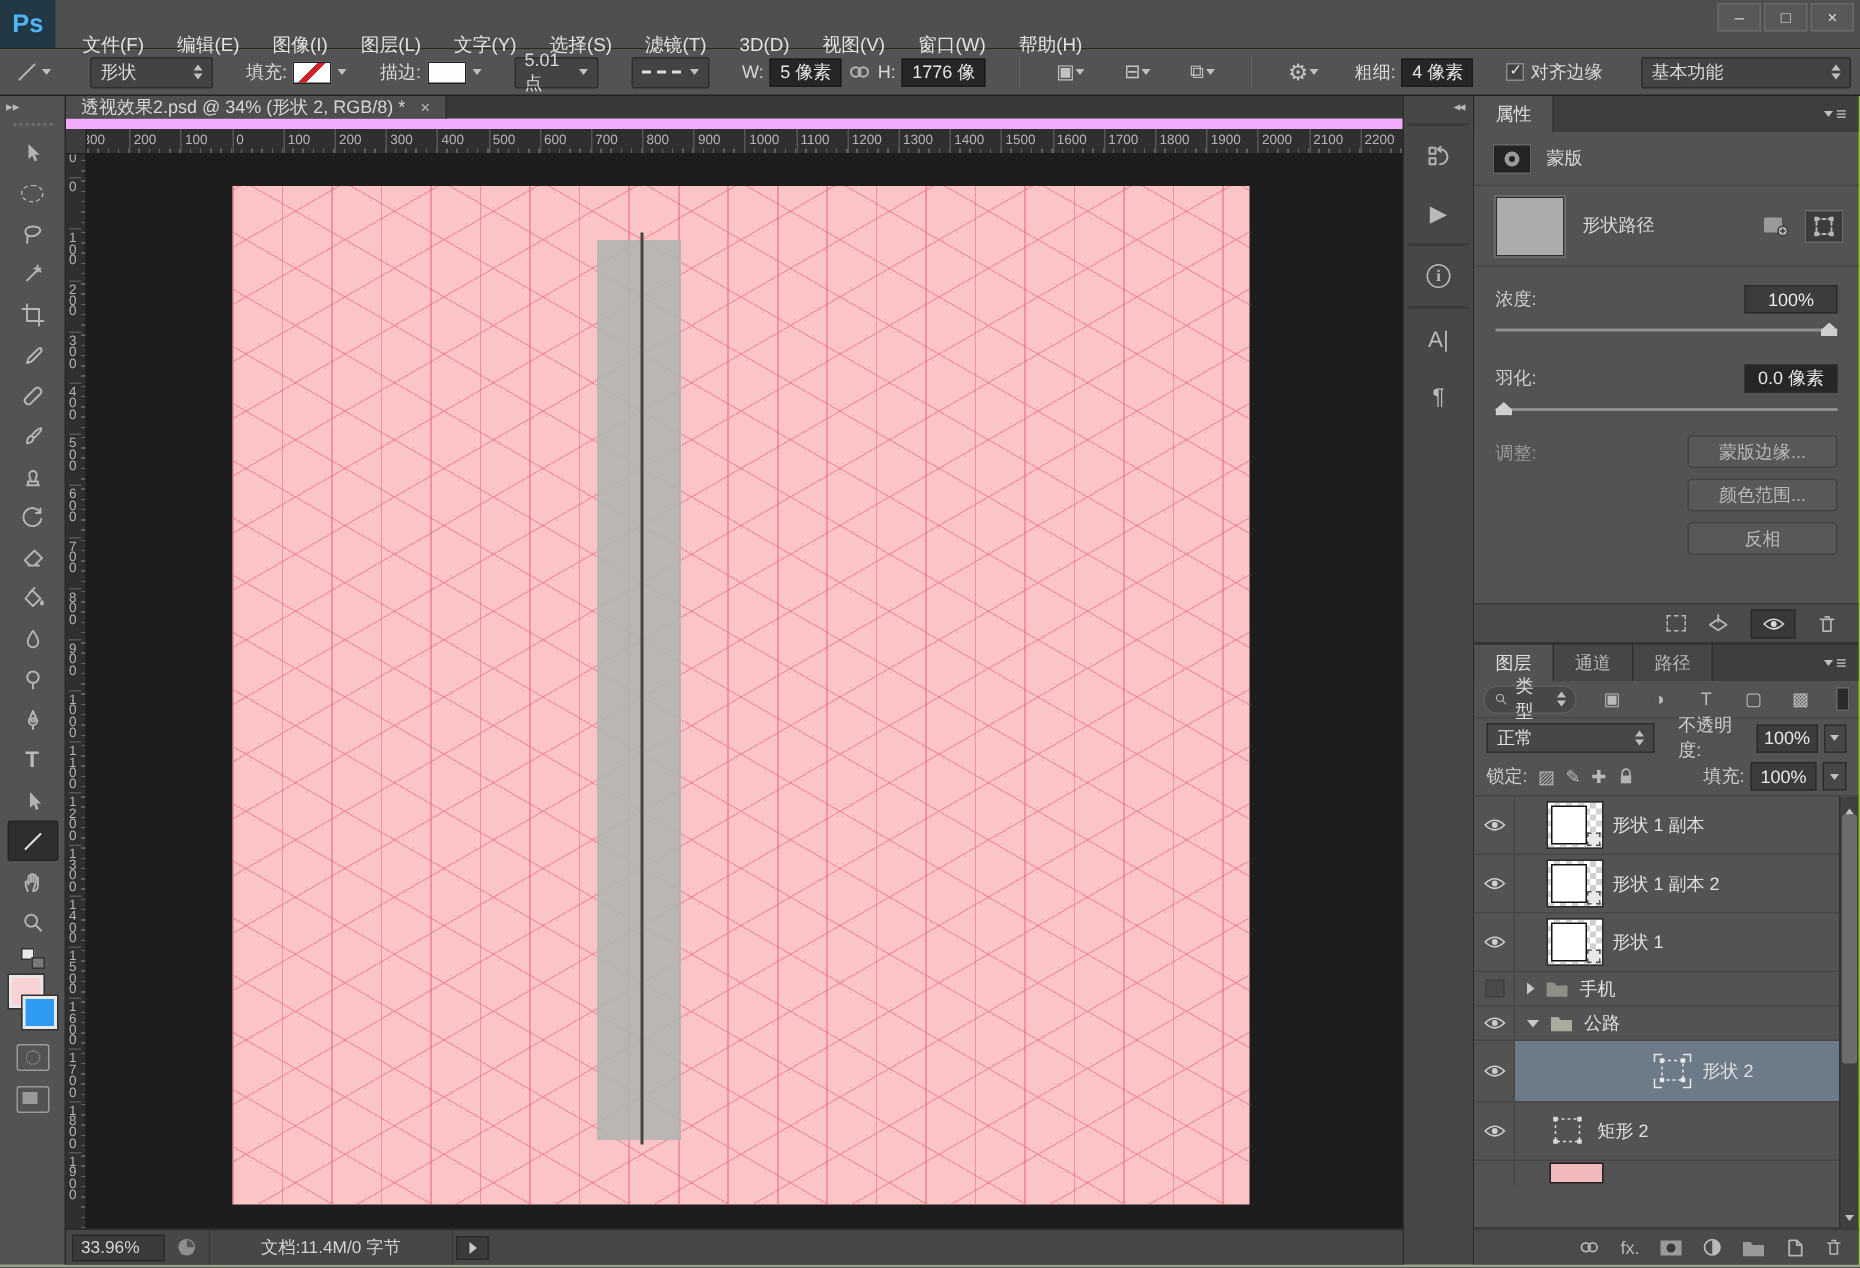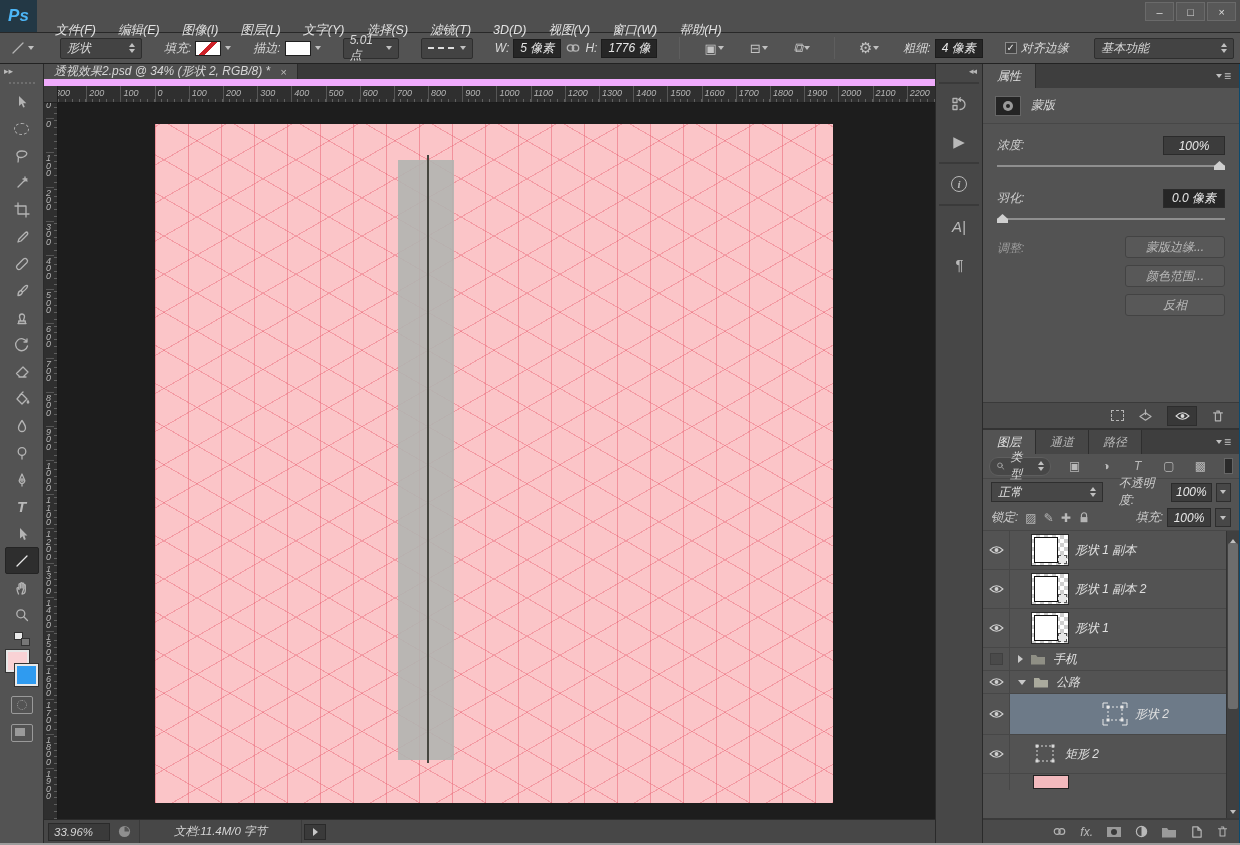--- a/index.html
+++ b/index.html
@@ -1,17 +1,17 @@
 <!DOCTYPE html>
 <html><head>
 <meta charset="utf-8">
 <style>
   html,body{margin:0;padding:0;background:#1a1a1a;}
   *{box-sizing:border-box;font-family:"Liberation Sans","DejaVu Sans",sans-serif;}
-  .app{position:relative;width:1240px;height:845px;background:#0c4a6e;overflow:hidden;color:#d9d9d9;font-size:12px;font-style:italic;}
+  .app{position:relative;width:1240px;height:845px;background:#84cc16;overflow:hidden;color:#d9d9d9;font-size:12px;}
 
   
   .menubar{height:33px;background:#4f4f4f;border-bottom:1px solid #282828;display:flex;align-items:stretch;}
   .pslogo{width:37px;background:#233845;color:#4db6f7;font-weight:bold;font-size:17px;display:flex;align-items:center;justify-content:center;}
   .menus{display:flex;align-items:center;padding-left:8px;gap:2px;margin-top:28px;}
   .menu-item{padding:4px 10px;color:#e2e2e2;font-size:12.5px;cursor:default;}
   .winctl{margin-left:auto;display:flex;align-items:flex-start;padding:2px 4px 0 0;gap:2px;}
   .wbtn{width:29px;height:19px;border:1px solid #6a6a6a;background:#585858;color:#ddd;display:flex;align-items:center;justify-content:center;font-size:11px;}
 
   
@@ -490,20 +490,42 @@
         <div class="panelhead">
           <div class="ptab">属性</div>
           <div class="panelmenu"><span class="dn"></span>≡</div>
         </div>
         <div class="maskrow">
           <span class="maskicon">
               <i></i>
             </span>
           <span>蒙版</span>
         </div>
+        <div class="pathrow">
+          <div class="pathswatch"></div>
+          <span>形状路径</span>
+          <div class="pathrow-icons">
+            <span class="pri">
+              <svg width="18" height="15" viewBox="0 0 18 15">
+                  <rect x="1" y="2" width="12" height="10" rx="1" fill="#9a9a9a"></rect>
+                  <circle cx="13.5" cy="11" r="3.2" fill="#b5b5b5" stroke="#3c3c3c"></circle>
+                  <path d="M13.5 9.3 V12.7 M11.8 11 H15.2" stroke="#3c3c3c" stroke-width="1"></path>
+                </svg>
+            </span>
+            <span class="pri pressed">
+              <svg class="lineic" width="16" height="14" viewBox="0 0 16 14">
+                  <rect x="3" y="2" width="10" height="10" stroke-dasharray="2 2"></rect>
+                  <rect x="1.5" y="0.5" width="3" height="3" fill="#b4b4b4" stroke="none"></rect>
+                  <rect x="11.5" y="0.5" width="3" height="3" fill="#b4b4b4" stroke="none"></rect>
+                  <rect x="1.5" y="10.5" width="3" height="3" fill="#b4b4b4" stroke="none"></rect>
+                  <rect x="11.5" y="10.5" width="3" height="3" fill="#b4b4b4" stroke="none"></rect>
+                </svg>
+            </span>
+          </div>
+        </div>
         <div class="sliderblock">
           <div class="sliderrow">
             <span class="lab">浓度:</span>
             <span class="valbox">100%</span>
           </div>
           <div class="track">
               <span class="thumbk" style="right:0;"></span>
             </div>
         </div>
         <div class="sliderblock" style="padding-top:22px;">

